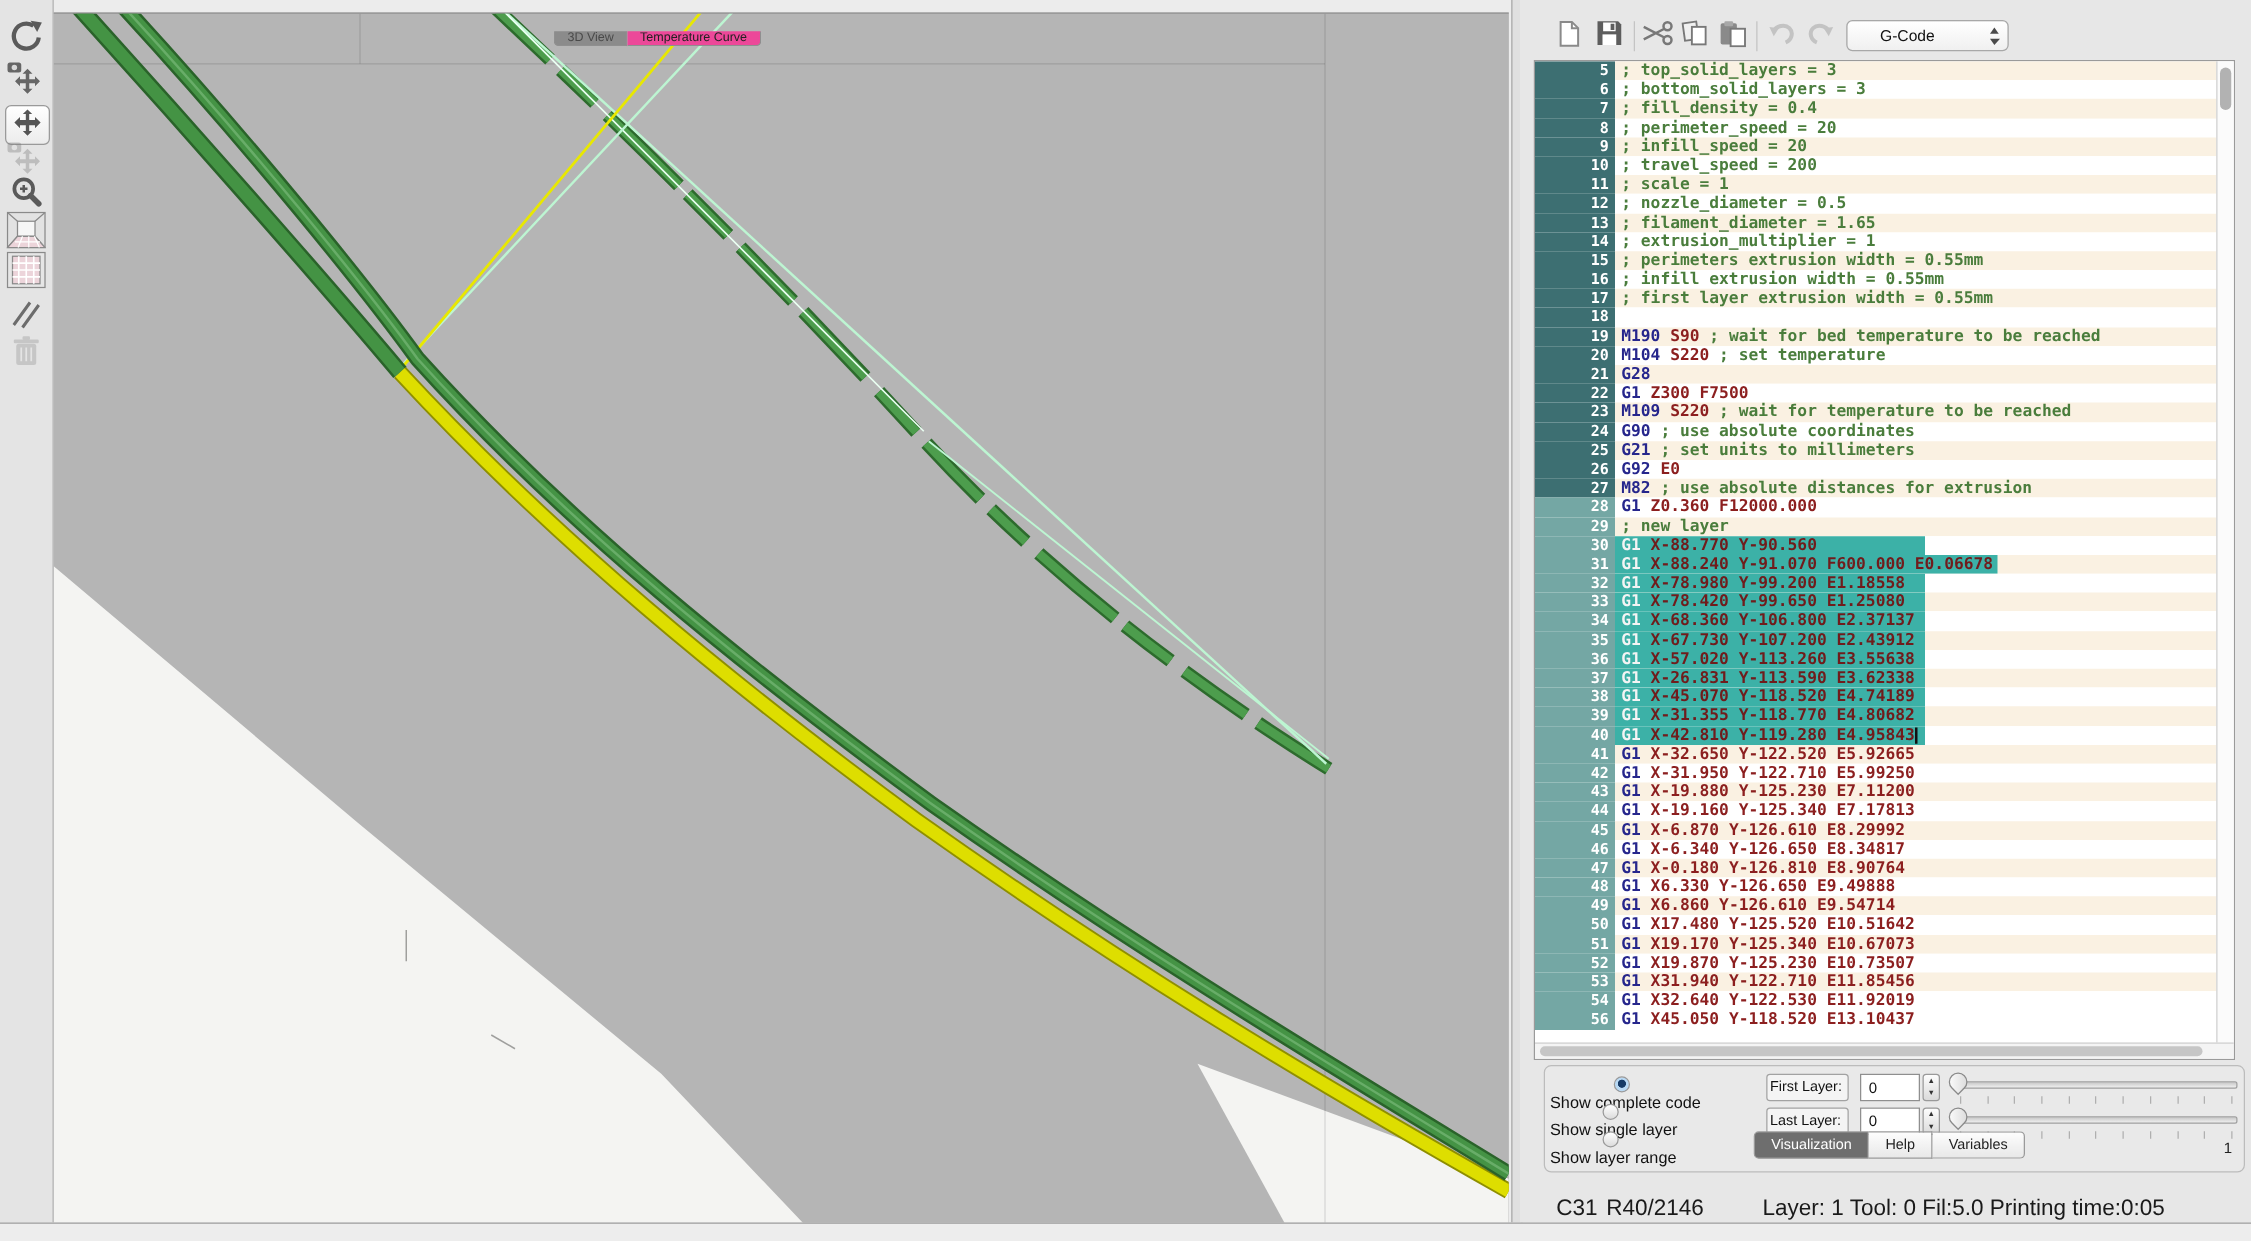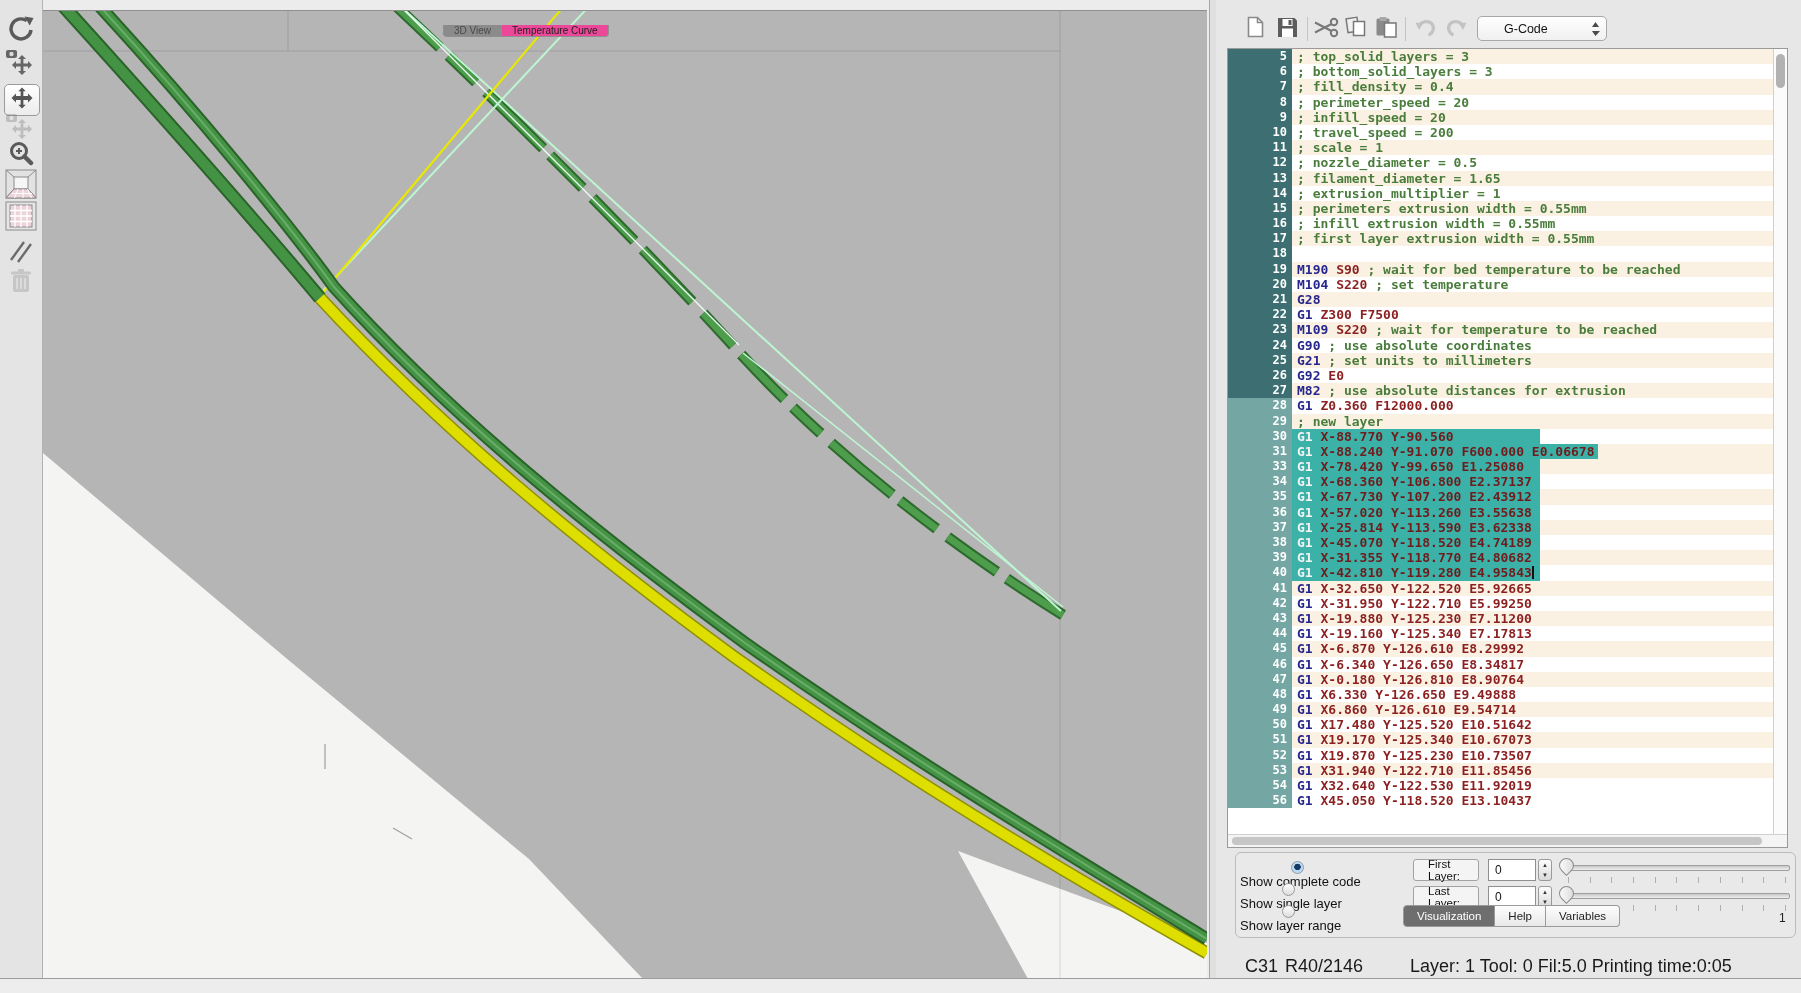--- a/index.html
+++ b/index.html
@@ -47,21 +47,21 @@
   #vscroll{position:absolute;right:0;top:0;width:13px;height:786px;background:#fbfbfb;border-left:1px solid #d0d0d0;}
   #vscroll .thumb{position:absolute;left:1.5px;top:5px;width:9px;height:34px;background:#b2b2b2;border-radius:5px;}
   #hscroll{position:absolute;left:0;bottom:0;width:559px;height:12px;background:#f4f4f4;border-top:1px solid #d0d0d0;}
   #hscroll .thumb{position:absolute;left:4px;top:1.5px;width:530px;height:8px;background:#c6c6c6;border-radius:4px;}
   
   #controls{position:absolute;left:19px;top:852px;width:561px;height:86px;background:#e9e9e9;border:1px solid #bcbcbc;border-radius:6px;box-sizing:border-box;}
   .radiorow{position:absolute;left:4px;display:flex;align-items:center;font-size:13px;color:#111;flex-direction:column;}
   .radio{width:13px;height:13px;border-radius:50%;background:linear-gradient(#ffffff,#dcdcdc);border:1px solid #9a9a9a;margin-right:5px;box-sizing:border-box;}
   .radio.on{background:radial-gradient(circle at 50% 45%, #163a66 0 3px, #b9d9f4 3.5px 6px, #7fb0de 6px);}
   .lblbox{position:absolute;width:66px;height:22px;background:#f4f4f4;border:1px solid #a2a2a2;border-radius:3px;
-     font-size:11.5px;color:#111;display:flex;align-items:center;padding-left:14px;box-sizing:border-box;}
+     font-size:11.5px;color:#111;display:flex;align-items:center;padding-left:2px;box-sizing:border-box;}
   .spinval{position:absolute;width:48px;height:22px;border:1px solid #8f8f8f;background:#fff;font-size:12px;color:#111;
      display:flex;align-items:center;padding-left:6px;box-sizing:border-box;}
   .stepper{position:absolute;width:14px;height:22px;background:linear-gradient(#fdfdfd,#dadada);border:1px solid #9a9a9a;border-radius:3px;box-sizing:border-box;
      display:flex;flex-direction:column;align-items:center;justify-content:space-around;font-size:6px;color:#333;line-height:6px;}
   .slider{position:absolute;height:20px;}
   .slider .track{position:absolute;left:0;right:0;top:8px;height:4px;background:linear-gradient(#c9c9c9,#efefef);border:1px solid #9f9f9f;border-radius:2px;}
   .slider .thumbp{position:absolute;left:-3px;top:1px;width:15px;height:15px;background:linear-gradient(135deg,#ffffff,#d8d8d8);
      border:1px solid #8a8a8a;border-radius:50% 50% 50% 0;transform:rotate(-45deg);box-sizing:border-box;}
   .ticks{position:absolute;display:flex;justify-content:space-between;height:6px;}
   .ticks i{width:1px;height:6px;background:#808080;opacity:.55;}
@@ -275,25 +275,26 @@
           <div class="row"><span class="gut gd">22</span><span class="body"><span class="tx cd">G1 </span><span class="tx pm">Z300 </span><span class="tx pm">F7500</span></span></div>
           <div class="row alt"><span class="gut gd">23</span><span class="body"><span class="tx cd">M109 </span><span class="tx pm">S220 </span><span class="tx cm">; wait for temperature to be reached</span></span></div>
           <div class="row"><span class="gut gd">24</span><span class="body"><span class="tx cd">G90 </span><span class="tx cm">; use absolute coordinates</span></span></div>
           <div class="row alt"><span class="gut gd">25</span><span class="body"><span class="tx cd">G21 </span><span class="tx cm">; set units to millimeters</span></span></div>
           <div class="row"><span class="gut gd">26</span><span class="body"><span class="tx cd">G92 </span><span class="tx pm">E0</span></span></div>
           <div class="row alt"><span class="gut gd">27</span><span class="body"><span class="tx cd">M82 </span><span class="tx cm">; use absolute distances for extrusion</span></span></div>
           <div class="row"><span class="gut gl">28</span><span class="body"><span class="tx cd">G1 </span><span class="tx pm">Z0.360 </span><span class="tx pm">F12000.000</span></span></div>
           <div class="row alt"><span class="gut gl">29</span><span class="body"><span class="tx cm">; new layer</span></span></div>
           <div class="row sel"><span class="gut gl">30</span><span class="body"><span class="selbg" style="width: 248px;"></span><span class="tx cd">G1 </span><span class="tx pm">X-88.770 </span><span class="tx pm">Y-90.560</span></span></div>
           <div class="row alt sel"><span class="gut gl">31</span><span class="body"><span class="selbg" style="width: 306px;"></span><span class="tx cd">G1 </span><span class="tx pm">X-88.240 </span><span class="tx pm">Y-91.070 </span><span class="tx pm">F600.000 </span><span class="tx pm">E0.06678</span></span></div>
+          <div class="row sel"><span class="gut gl">32</span><span class="body"><span class="selbg" style="width: 248px;"></span><span class="tx cd">G1 </span><span class="tx pm">X-78.980 </span><span class="tx pm">Y-99.200 </span><span class="tx pm">E1.18558</span></span></div>
           <div class="row alt sel"><span class="gut gl">33</span><span class="body"><span class="selbg" style="width: 248px;"></span><span class="tx cd">G1 </span><span class="tx pm">X-78.420 </span><span class="tx pm">Y-99.650 </span><span class="tx pm">E1.25080</span></span></div>
           <div class="row sel"><span class="gut gl">34</span><span class="body"><span class="selbg" style="width: 248px;"></span><span class="tx cd">G1 </span><span class="tx pm">X-68.360 </span><span class="tx pm">Y-106.800 </span><span class="tx pm">E2.37137</span></span></div>
           <div class="row alt sel"><span class="gut gl">35</span><span class="body"><span class="selbg" style="width: 248px;"></span><span class="tx cd">G1 </span><span class="tx pm">X-67.730 </span><span class="tx pm">Y-107.200 </span><span class="tx pm">E2.43912</span></span></div>
           <div class="row sel"><span class="gut gl">36</span><span class="body"><span class="selbg" style="width: 248px;"></span><span class="tx cd">G1 </span><span class="tx pm">X-57.020 </span><span class="tx pm">Y-113.260 </span><span class="tx pm">E3.55638</span></span></div>
-          <div class="row alt sel"><span class="gut gl">37</span><span class="body"><span class="selbg" style="width: 248px;"></span><span class="tx cd">G1 </span><span class="tx pm">X-25.814 </span><span class="tx pm">Y-113.590 </span><span class="tx pm">E3.62338</span></span></div>
+          <div class="row alt sel"><span class="gut gl">37</span><span class="body"><span class="selbg" style="width: 248px;"></span><span class="tx cd">G1 </span><span class="tx pm">X-26.831 </span><span class="tx pm">Y-113.590 </span><span class="tx pm">E3.62338</span></span></div>
           <div class="row sel"><span class="gut gl">38</span><span class="body"><span class="selbg" style="width: 248px;"></span><span class="tx cd">G1 </span><span class="tx pm">X-45.070 </span><span class="tx pm">Y-118.520 </span><span class="tx pm">E4.74189</span></span></div>
           <div class="row alt sel"><span class="gut gl">39</span><span class="body"><span class="selbg" style="width: 248px;"></span><span class="tx cd">G1 </span><span class="tx pm">X-31.355 </span><span class="tx pm">Y-118.770 </span><span class="tx pm">E4.80682</span></span></div>
           <div class="row sel"><span class="gut gl">40</span><span class="body"><span class="selbg" style="width: 248px;"></span><span class="tx cd">G1 </span><span class="tx pm">X-42.810 </span><span class="tx pm">Y-119.280 </span><span class="tx pm">E4.95843</span><span class="caret" style="left: 240px;"></span></span></div>
           <div class="row alt"><span class="gut gl">41</span><span class="body"><span class="tx cd">G1 </span><span class="tx pm">X-32.650 </span><span class="tx pm">Y-122.520 </span><span class="tx pm">E5.92665</span></span></div>
           <div class="row"><span class="gut gl">42</span><span class="body"><span class="tx cd">G1 </span><span class="tx pm">X-31.950 </span><span class="tx pm">Y-122.710 </span><span class="tx pm">E5.99250</span></span></div>
           <div class="row alt"><span class="gut gl">43</span><span class="body"><span class="tx cd">G1 </span><span class="tx pm">X-19.880 </span><span class="tx pm">Y-125.230 </span><span class="tx pm">E7.11200</span></span></div>
           <div class="row"><span class="gut gl">44</span><span class="body"><span class="tx cd">G1 </span><span class="tx pm">X-19.160 </span><span class="tx pm">Y-125.340 </span><span class="tx pm">E7.17813</span></span></div>
           <div class="row alt"><span class="gut gl">45</span><span class="body"><span class="tx cd">G1 </span><span class="tx pm">X-6.870 </span><span class="tx pm">Y-126.610 </span><span class="tx pm">E8.29992</span></span></div>
           <div class="row"><span class="gut gl">46</span><span class="body"><span class="tx cd">G1 </span><span class="tx pm">X-6.340 </span><span class="tx pm">Y-126.650 </span><span class="tx pm">E8.34817</span></span></div>
           <div class="row alt"><span class="gut gl">47</span><span class="body"><span class="tx cd">G1 </span><span class="tx pm">X-0.180 </span><span class="tx pm">Y-126.810 </span><span class="tx pm">E8.90764</span></span></div>

